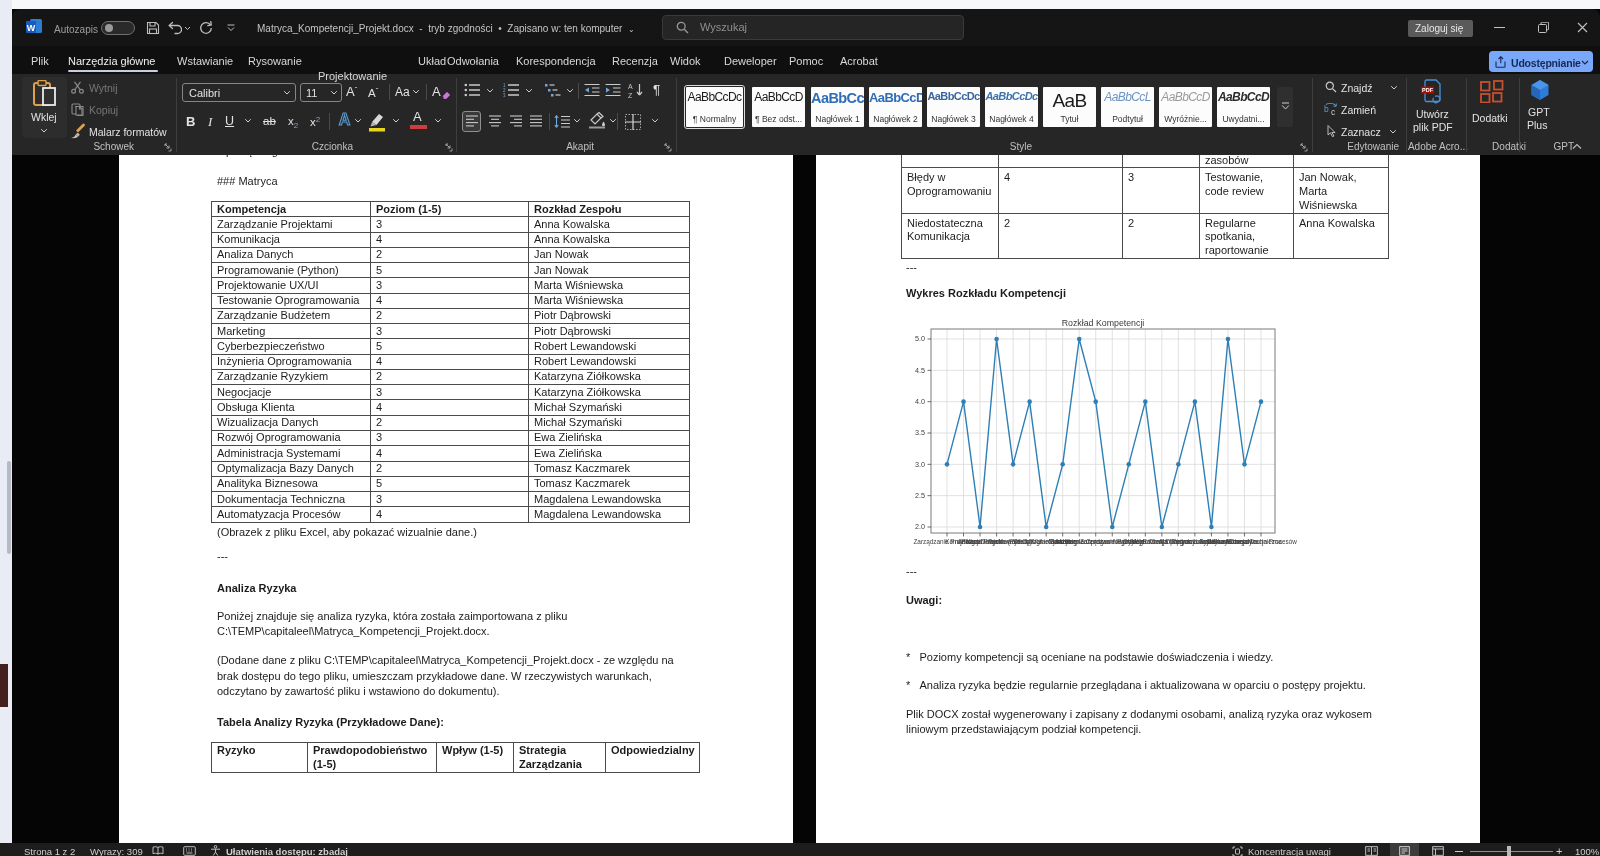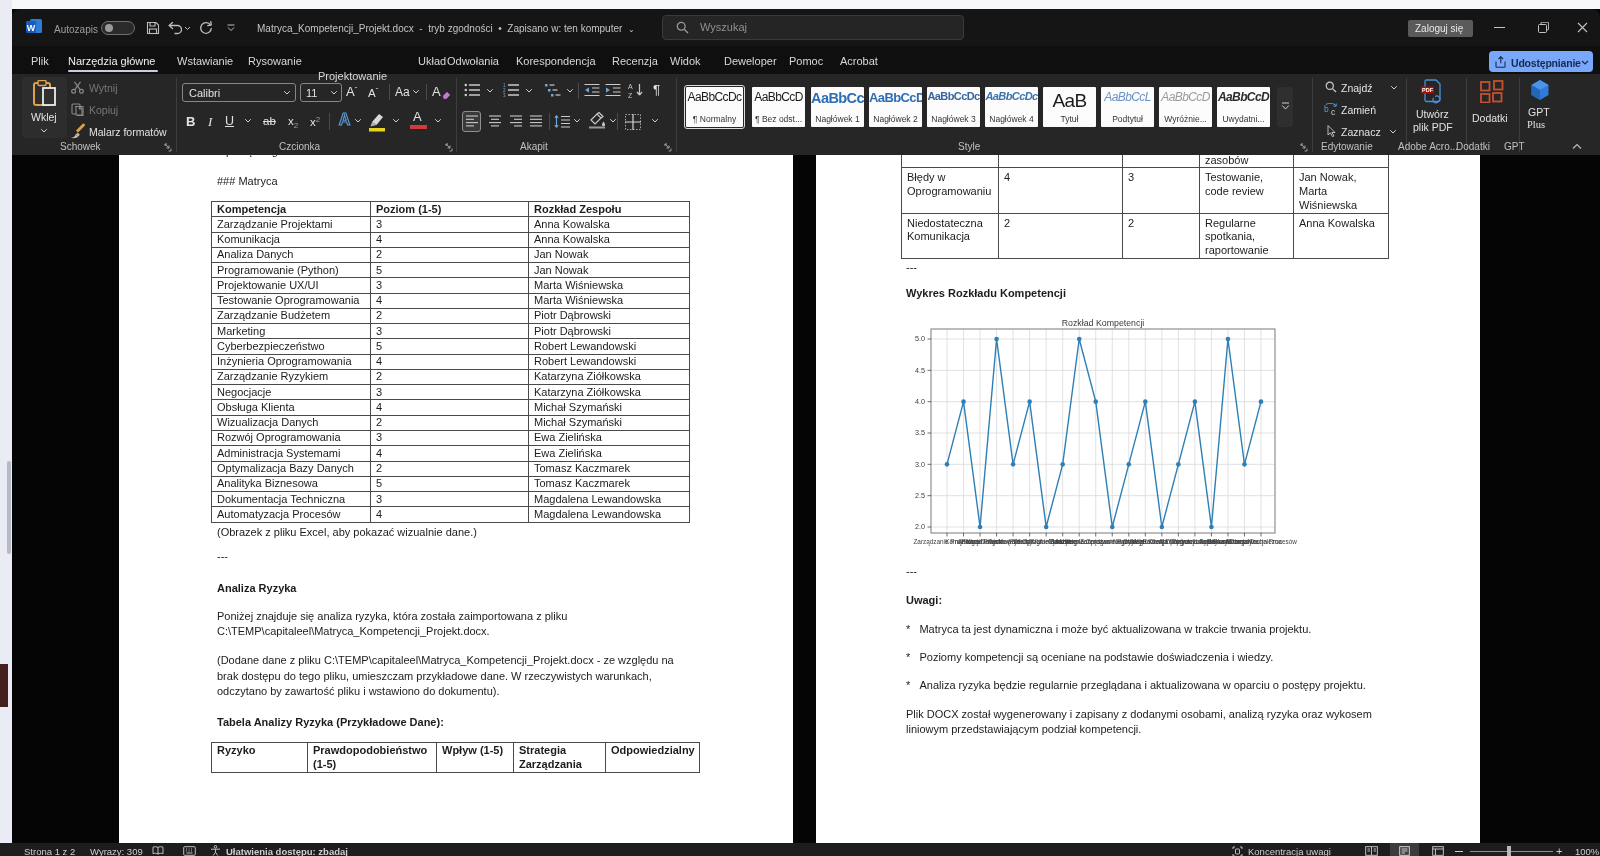--- a/index.html
+++ b/index.html
@@ -24,21 +24,21 @@
 table.doc{position:absolute;border-collapse:collapse;table-layout:fixed;}
 table.doc td{border:1px solid #4a4a4a;font-size:11px;color:#1c1c1c;padding:1px 2px 0 5px;vertical-align:top;line-height:15.27px;overflow:hidden;}
 #t1 td{line-height:13.77px;padding-top:0.5px;}
 #t2 td{line-height:13.8px;padding-top:1px;}
 #t3 td{line-height:13.8px;padding-top:3px;}
 
 .tbtxt{position:absolute;font-size:10.5px;color:#bdbdbd;white-space:nowrap;}
 
 .tab{position:absolute;top:52px;font-size:11px;color:#dcdcdc;white-space:nowrap;}
 
-.glabel{position:absolute;top:141px;font-size:10px;color:#c0c0c0;text-align:left;white-space:nowrap;}
+.glabel{position:absolute;top:141px;font-size:10px;color:#c0c0c0;text-align:right;white-space:nowrap;}
 .gsep{position:absolute;top:78px;width:1px;height:74px;background:#3d3d3d;}
 .rtxt{position:absolute;font-size:10.5px;color:#e2e2e2;white-space:nowrap;}
 .rtxtd{position:absolute;font-size:10.5px;color:#767676;white-space:nowrap;}
 .chip{position:absolute;top:87px;width:53px;height:40px;background:#fcfcfc;border-radius:1px;text-align:center;overflow:hidden;}
 .chip .l2{position:absolute;left:0;right:0;bottom:3px;font-size:8.5px;color:#333;white-space:nowrap;}
 
 .sttxt{position:absolute;top:846px;font-size:9.5px;color:#cfcfcf;white-space:nowrap;}
 </style>
 </head>
 <body>
@@ -278,21 +278,20 @@
 <text x="263.84" y="230" font-size="6.4" fill="#3f3f3f" text-anchor="middle">Wizualizacja Danych</text>
 <text x="280.36" y="230" font-size="6.4" fill="#3f3f3f" text-anchor="middle">Rozwój Oprogramowania</text>
 <text x="296.89" y="230" font-size="6.4" fill="#3f3f3f" text-anchor="middle">Administracja Systemami</text>
 <text x="313.42" y="230" font-size="6.4" fill="#3f3f3f" text-anchor="middle">Optymalizacja Bazy Danych</text>
 <text x="329.94" y="230" font-size="6.4" fill="#3f3f3f" text-anchor="middle">Analityka Biznesowa</text>
 <text x="346.47" y="230" font-size="6.4" fill="#3f3f3f" text-anchor="middle">Dokumentacja Techniczna</text>
 <text x="362.99" y="230" font-size="6.4" fill="#3f3f3f" text-anchor="middle">Automatyzacja Procesów</text>
 </svg>
 <div class="doctext" style="left:90px;top:408.5px;">---</div>
 <div class="doctext b" style="left:90px;top:438px;">Uwagi:</div>
-<div class="doctext" style="left:90px;top:467px;">*&nbsp;&nbsp;&nbsp;Matryca ta jest dynamiczna i może być aktualizowana w trakcie trwania projektu.</div>
 <div class="doctext" style="left:90px;top:495px;">*&nbsp;&nbsp;&nbsp;Poziomy kompetencji są oceniane na podstawie doświadczenia i wiedzy.</div>
 <div class="doctext" style="left:90px;top:551.5px;">Plik DOCX został wygenerowany i zapisany z dodanymi osobami, analizą ryzyka oraz wykosem<br>liniowym przedstawiającym podział kompetencji.</div>
 <div class="doctext" style="left:90px;top:523px;">*&nbsp;&nbsp;&nbsp;Analiza ryzyka będzie regularnie przeglądana i aktualizowana w oparciu o postępy projektu.</div>
 </div>
   <div class="abs" id="statusbar"></div>
 
 <svg class="abs" style="left:26px;top:18px;" width="17" height="18" viewBox="0 0 17 18">
  <rect x="4" y="1" width="12" height="14" rx="1.5" fill="#2b7cd3"></rect>
  <rect x="0" y="3" width="10" height="12" rx="1" fill="#185abd"></rect>
  <text x="5" y="12.5" font-size="9" font-weight="bold" fill="#fff" text-anchor="middle">W</text>
@@ -650,21 +649,21 @@
     </svg>
 <div class="rtxt" style="left:1472px;top:112px;">Dodatki</div>
 <div class="glabel" style="left:1456px;width:70px;">Dodatki</div>
 <div class="gsep" style="left:1519px;"></div>
 <svg class="abs" style="left:1530px;top:79px;" width="20" height="22" viewBox="0 0 20 22">
 <path d="M10 1l8.5 5v10L10 21l-8.5-5V6z" fill="#2f7bd9"></path>
 <path d="M10 1l8.5 5L10 11 1.5 6z" fill="#4a94ea"></path>
 <path d="M10 11v10l-8.5-5V6z" fill="#2566b8"></path>
     </svg>
 <div class="rtxt" style="left:1528px;top:106px;">GPT</div>
-<div class="rtxt" style="left:1527px;top:119px;font-family:Liberation Serif, serif;">Plus</div>
+<div class="rtxt" style="left:1527px;top:119px;">Plus</div>
 <div class="glabel" style="left:1504px;width:70px;">GPT</div>
 <svg class="abs" style="left:1572px;top:143px;" width="10" height="7" viewBox="0 0 10 7" fill="none" stroke="#bababa" stroke-width="1.2">
       <path d="M1 5.5L5 1.5l4 4"></path>
     </svg>
 <div class="sttxt" style="left:24px;">Strona 1 z 2</div>
 <div class="sttxt" style="left:90px;">Wyrazy: 309</div>
 <svg class="abs" style="left:152px;top:846px;" width="12" height="9" viewBox="0 0 12 9" fill="none" stroke="#cfcfcf" stroke-width="0.9">
 <path d="M6 1.5C4.8 0.6 2.5 0.5 1 1.2v6.5c1.5-.7 3.8-.6 5 .3 1.2-.9 3.5-1 5-.3V1.2C9.5.5 7.2.6 6 1.5zM6 1.5v6.8"></path>
     </svg>
 <svg class="abs" style="left:183px;top:845.5px;" width="13" height="10" viewBox="0 0 13 10" fill="none" stroke="#cfcfcf" stroke-width="0.9">

